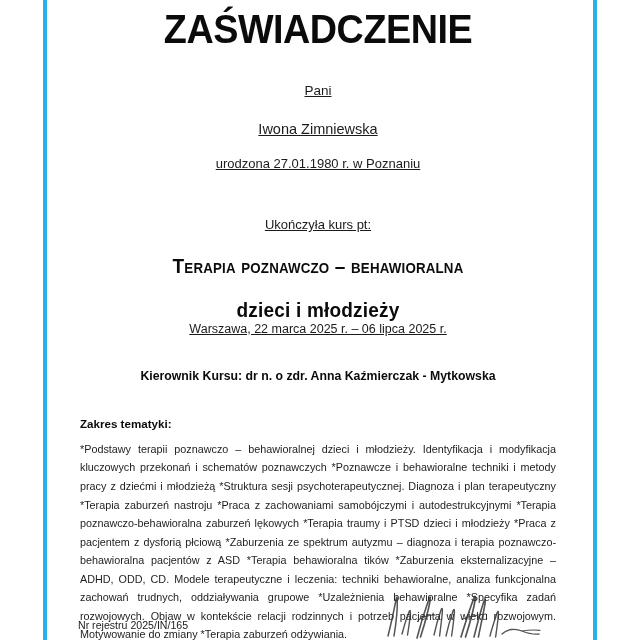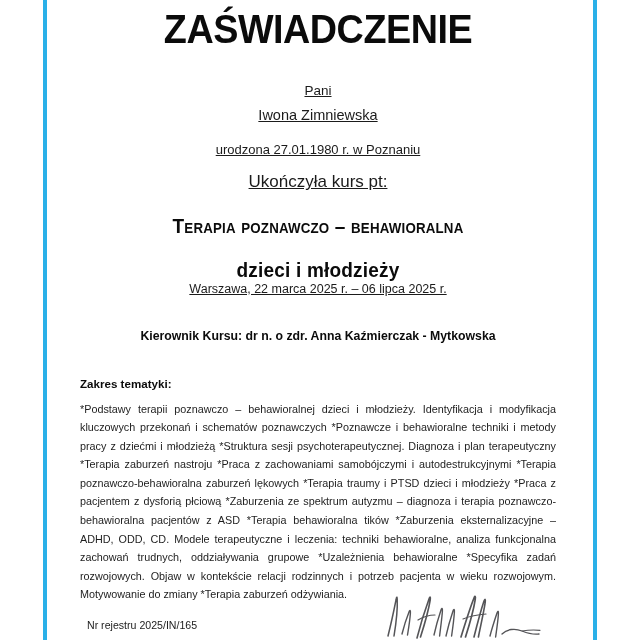--- a/index.html
+++ b/index.html
@@ -60,23 +60,23 @@
 
   .center-line {
     text-align: center;
     font-size: 13.5px;
     color: #1b1b1b;
     line-height: 1.2;
     text-decoration: underline;
   }
 
   .sp-pani    { margin-top: 32px; }
-  .sp-name    { margin-top: 8px; font-size: 14.5px; }
+  .sp-name    { margin-top: 22px; font-size: 14.5px; }
   .sp-born    { margin-top: 17px; font-size: 13px; }
-  .sp-ukon    { margin-top: 15px; font-size: 17px; }
+  .sp-ukon    { margin-top: 46px; font-size: 13px; }
 
   .course-line {
     text-align: center;
     font-weight: 700;
     color: #0b0b0b;
     line-height: 1.2;
     transform: scaleX(0.95);
     transform-origin: center;
   }
   .course-1 {
@@ -137,21 +137,21 @@
   
   .footer {
     position: absolute;
     left: 62px;
     right: 46px;
     bottom: 4px;
     height: 50px;
   }
   .reg-no {
     position: absolute;
-    left: 25px;
+    left: 16px;
     bottom: 5px;
     font-size: 10.6px;
     color: #1b1b1b;
     white-space: nowrap;
   }
   .signature {
     position: absolute;
     right: 22px;
     bottom: -18px;
     width: 190px;

